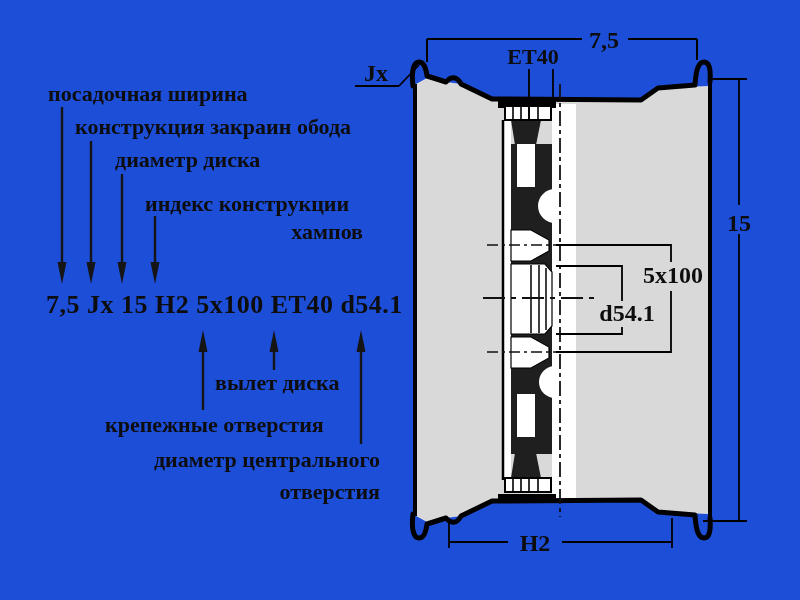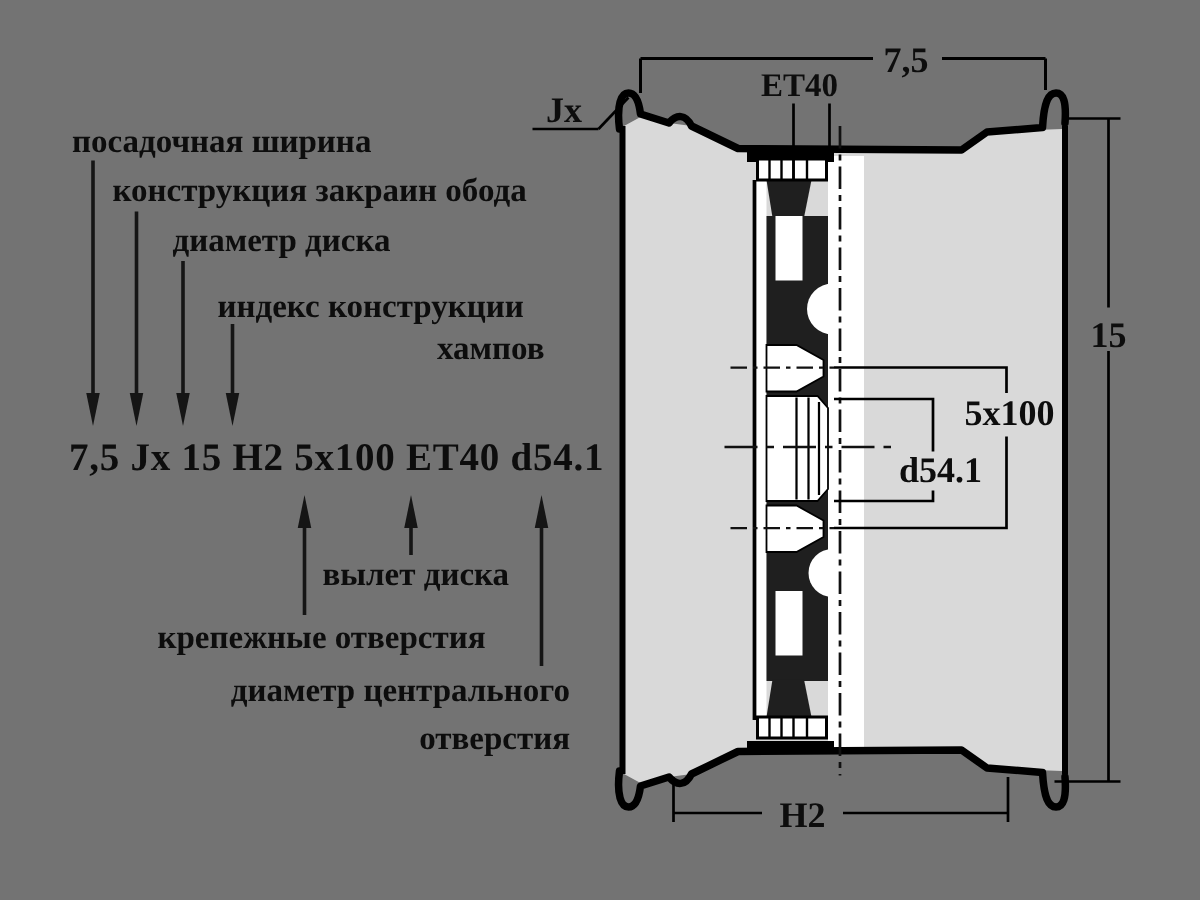--- a/index.html
+++ b/index.html
@@ -1,16 +1,16 @@
 <!DOCTYPE html>
 <html><head>
 <meta charset="utf-8">
 <style>
   html,body{margin:0;padding:0;background:#ffffff;}
-  #canvas{position:relative;width:800px;height:600px;background:#737373;overflow:hidden;}
+  #canvas{position:relative;width:800px;height:600px;background:#1d4ed8;overflow:hidden;}
   svg{position:absolute;left:0;top:0;}
   text{font-family:"Liberation Serif","DejaVu Serif",serif;font-weight:bold;fill:#0d0d0d;}
   .callout{font-size:22px;}
   .marking{font-size:26px;letter-spacing:0.5px;}
   .dim{font-size:24px;}
   .dim-sm{font-size:22px;}
 </style>
 </head>
 <body>
 

